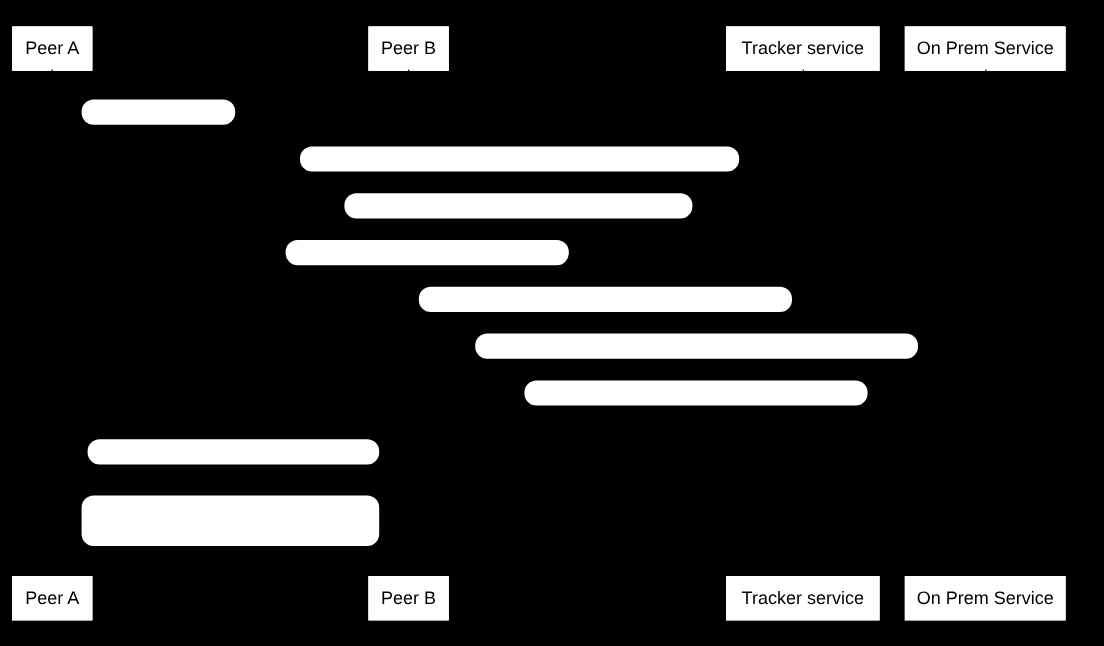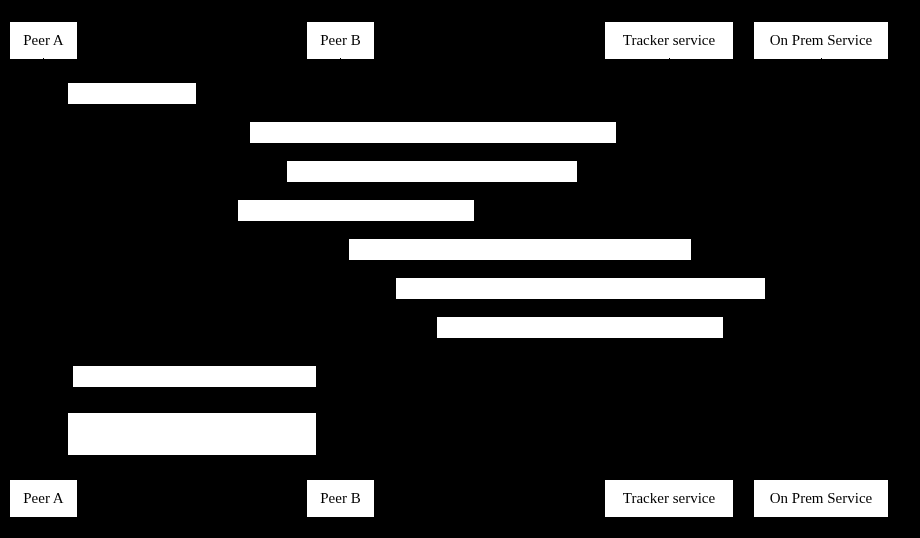--- a/index.html
+++ b/index.html
@@ -7,21 +7,21 @@
     margin: 0;
     padding: 0;
     background: #000000;
   }
   #canvas {
     position: relative;
     width: 920px;
     height: 538px;
     background: #000000;
     overflow: hidden;
-    font-family: Liberation Serif, serif;
+    font-family: Liberation Sans, sans-serif;
     -webkit-font-smoothing: antialiased;
   }
   .participant-box {
     position: absolute;
     background: #ffffff;
     color: #000000;
     border: 1px solid #ffffff;
     box-sizing: border-box;
     display: flex;
     align-items: center;
@@ -41,20 +41,21 @@
   .msg-label {
     position: absolute;
     background: #ffffff;
     color: #000000;
     font-size: 14.5px;
     line-height: 20px;
     white-space: pre;
     padding: 1px 16px 1px 1px;
     box-sizing: border-box;
     text-align: center;
+    border-radius: 10px;
   }
   .msg-arrow {
     position: absolute;
     height: 1px;
     background: #000000;
   }
 </style>
 </head>
 <body>
 
@@ -97,21 +98,21 @@
   </div>
 
   <div class="msg-label" style="left:287px; top:161px; width:290px; height:21px;">
     <span>{ result: "ENCRYPTED_DATA", error: null }</span>
   </div>
 
   <div class="msg-label" style="left:238px; top:200px; width:236px; height:21px;">
     <span>Send candidates offer/candidates</span>
   </div>
 
-  <div class="msg-label" style="left:349px; top:239px; width:342px; height:21px;text-align:center;">
+  <div class="msg-label" style="left:349px; top:239px; width:311px; height:21px;text-align:center;">
     <span>Forward encrypted offer/candidates from A</span>
   </div>
 
   <div class="msg-label" style="left:396px; top:278px; width:369px; height:21px;">
     <span>POST /v1/decrypt-sdp { data: "ENCRYPTED_DATA" }</span>
   </div>
 
   <div class="msg-label" style="left:437px; top:317px; width:286px; height:21px;">
     <span>{ result: "DECRYPTED_DATA", error: null }</span>
   </div>

